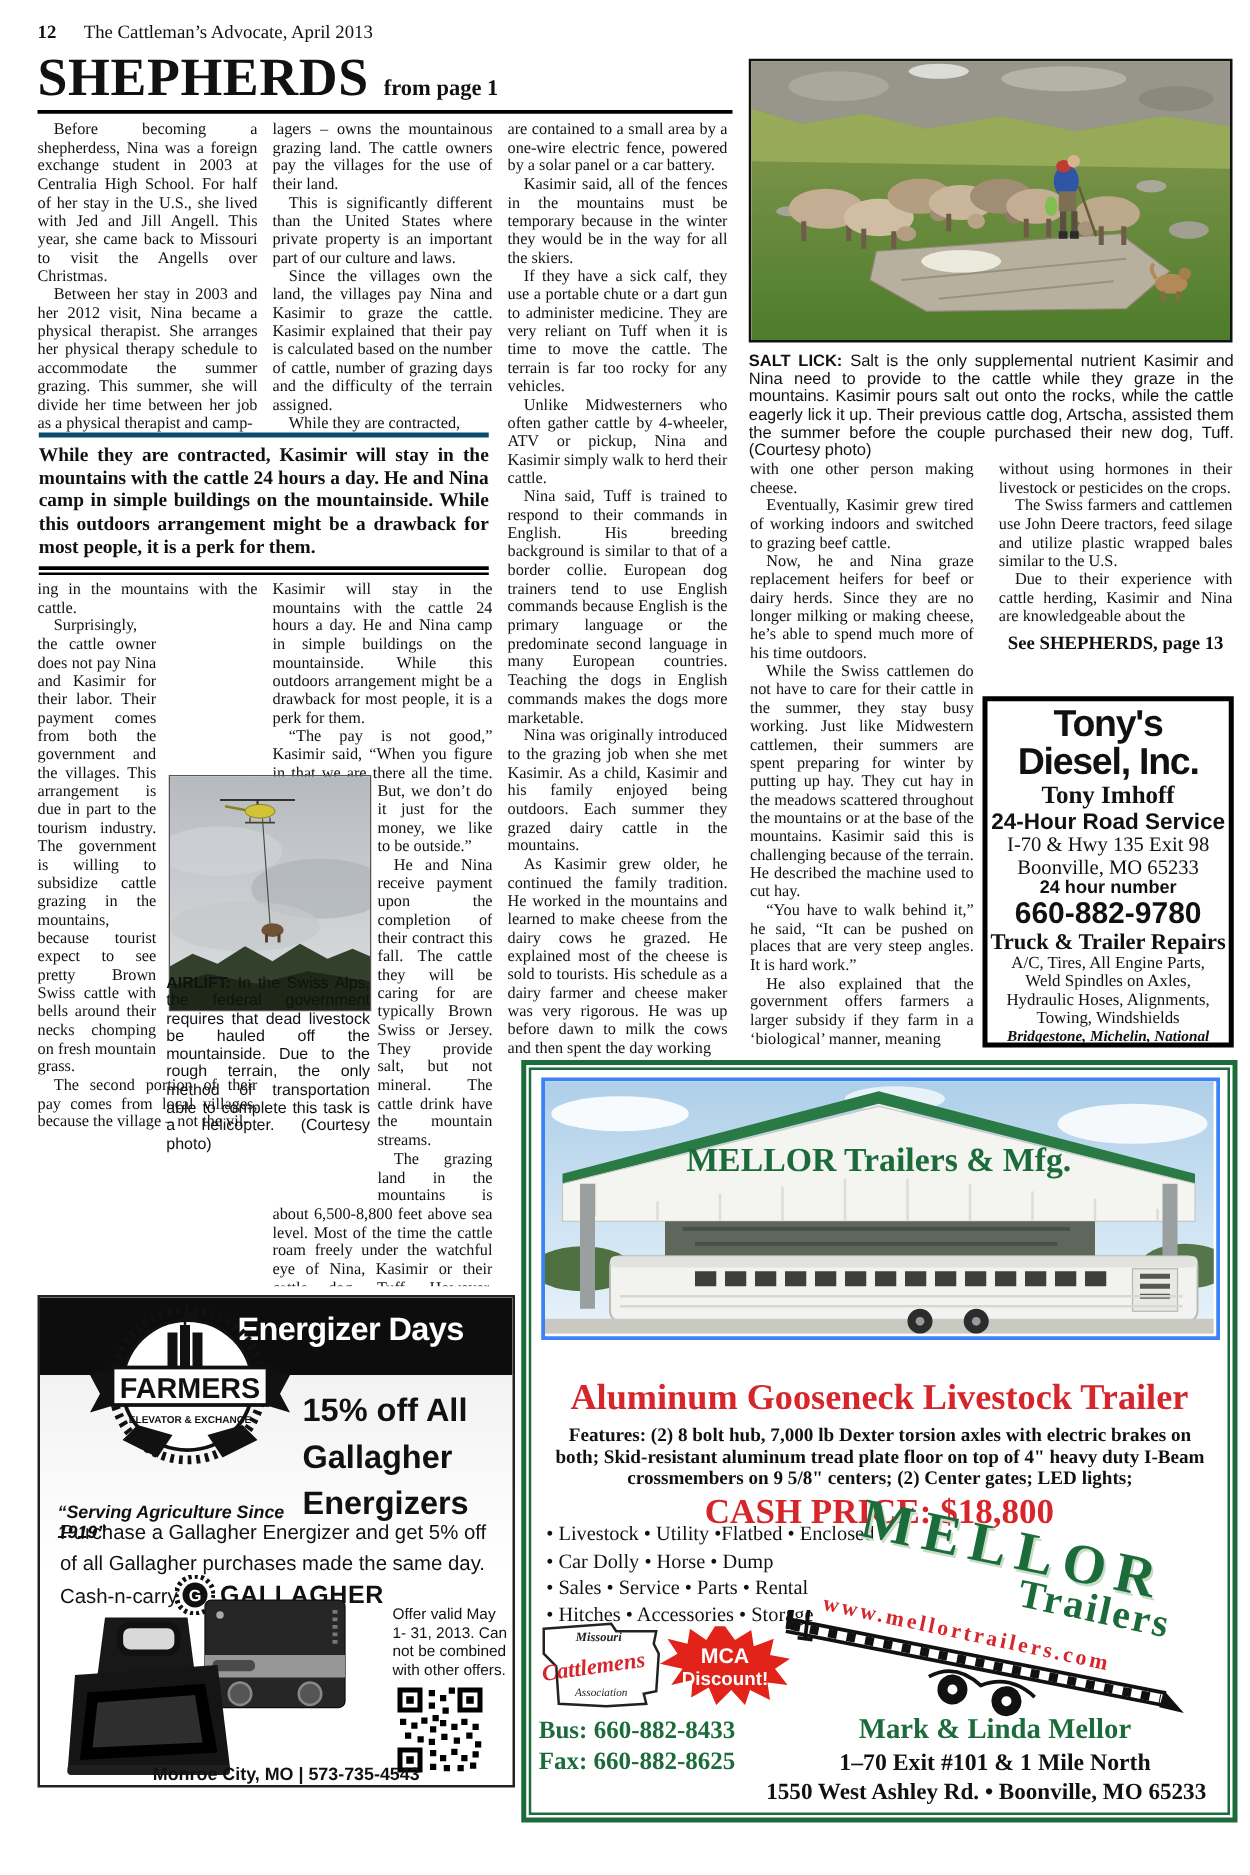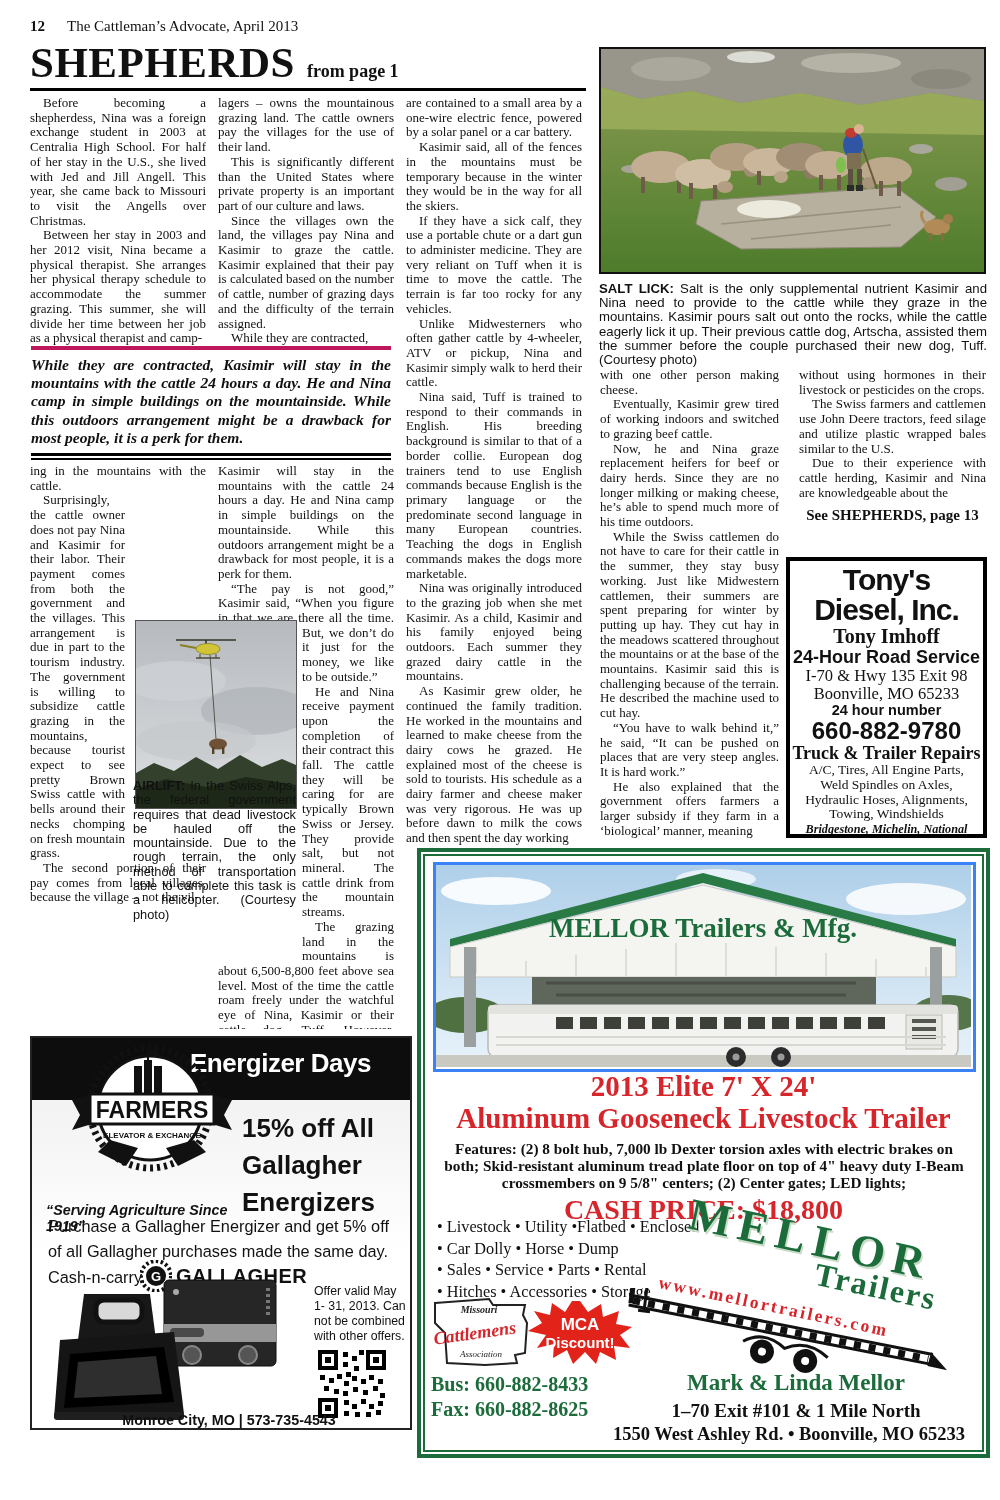--- a/index.html
+++ b/index.html
@@ -22,21 +22,21 @@
   #c2t{left:218px;top:96px;width:176px;height:252px;}
   #c3 {left:406px;top:96px;width:176px;height:752px;}
   #c1b{left:30px;top:464px;width:176px;height:560px;}
   #c2b{left:218px;top:464px;width:176px;height:565px;}
   #c4 {left:600px;top:368px;width:179px;height:472px;}
   #c5 {left:799px;top:368px;width:187px;height:185px;}
   .spr{float:right;clear:right;width:81px;height:352px;}
   .spl{float:left;width:84px;height:338px;}
   .jump{margin-top:8px;font-weight:bold;font-size:15px;text-align:center;}
   
-  #pq{left:31px;top:346px;width:360px;border-top:4px solid #be185d;padding-top:6px;font-style:italic;}
+  #pq{left:31px;top:346px;width:360px;border-top:4px solid #0c4a6e;padding-top:6px;}
   #pq .t{font-weight:bold;font-size:15.5px;line-height:18.2px;text-align:justify;}
   #pq .b1{height:3px;background:#000;margin-top:6px;}
   #pq .b2{height:2px;background:#000;margin-top:2px;}
   
   #photo-cattle{left:599px;top:47px;width:383px;height:223px;border:2px solid #111;}
   #cap-salt{left:599px;top:282px;width:388px;font-size:13.2px;line-height:14.2px;text-align:justify;}
   #photo-heli{left:135px;top:620px;width:160px;height:187px;border:1px solid #555;}
   #cap-air{left:133px;top:779px;width:163px;font-size:12.8px;line-height:14.3px;text-align:justify;}
   .cap-lead{font-weight:bold;}
   
@@ -144,21 +144,21 @@
     <p class="bp">ing in the mountains with the cattle.</p>
     <div class="spr"></div>
     <p class="bp ind">Surprisingly, the cattle owner does not pay Nina and Kasimir for their labor. Their payment comes from both the government and the villages. This arrangement is due in part to the tourism industry. The government is willing to subsidize cattle grazing in the mountains, because tourist expect to see pretty Brown Swiss cattle with bells around their necks chomping on fresh mountain grass.</p>
     <p class="bp ind">The second portion of their pay comes from local villages, because the village – not the vil-</p>
   </div>
   <div id="c2b" class="col">
     <p class="bp">Kasimir will stay in the mountains with the cattle 24 hours a day. He and Nina camp in simple buildings on the mountainside. While this outdoors arrangement might be a drawback for most people, it is a perk for them.</p>
     <p class="bp ind"><span>“The pay is not good,” Kasimir said, “When you figure in that we are there all the time.</span>
       <span class="spl"></span>
       <span>But, we don’t do it just for the money, we like to be outside.”</span></p>
-    <p class="bp ind">He and Nina receive payment upon the completion of their contract this fall. The cattle they will be caring for are typically Brown Swiss or Jersey. They provide salt, but not mineral. The cattle drink from the mountain streams.</p>
+    <p class="bp ind">He and Nina receive payment upon the completion of their contract this fall. The cattle they will be caring for are typically Brown Swiss or Jersey. They provide salt, but not mineral. The cattle drink have the mountain streams.</p>
     <p class="bp ind">The grazing land in the mountains is about 6,500-8,800 feet above sea level. Most of the time the cattle roam freely under the watchful eye of Nina, Kasimir or their cattle dog, Tuff. However, occasionally the cattle</p>
   </div>
   <div id="c4" class="col">
     <p class="bp">with one other person making cheese.</p>
     <p class="bp ind">Eventually, Kasimir grew tired of working indoors and switched to grazing beef cattle.</p>
     <p class="bp ind">Now, he and Nina graze replacement heifers for beef or dairy herds. Since they are no longer milking or making cheese, he’s able to spend much more of his time outdoors.</p>
     <p class="bp ind">While the Swiss cattlemen do not have to care for their cattle in the summer, they stay busy working. Just like Midwestern cattlemen, their summers are spent preparing for winter by putting up hay. They cut hay in the meadows scattered throughout the mountains or at the base of the mountains. Kasimir said this is challenging because of the terrain. He described the machine used to cut hay.</p>
     <p class="bp ind">“You have to walk behind it,” he said, “It can be pushed on places that are very steep angles. It is hard work.”</p>
     <p class="bp ind">He also explained that the government offers farmers a larger subsidy if they farm in a ‘biological’ manner, meaning</p>
   </div>
@@ -464,21 +464,20 @@
             <rect x="476" y="170" width="24" height="4"></rect>
           </g>
         <path d="M60,172 L510,172 M60,180 L510,180" stroke="#d8d8d3" stroke-width="2"></path>
         <rect x="0" y="190" width="535" height="12" fill="#c9c9c2"></rect>
         <circle cx="300" cy="192" r="10" fill="#2c2c2c"></circle>
           <circle cx="345" cy="192" r="10" fill="#2c2c2c"></circle>
         <circle cx="300" cy="192" r="3.5" fill="#9a9a9a"></circle>
           <circle cx="345" cy="192" r="3.5" fill="#9a9a9a"></circle>
       </svg>
     </div>
-    <div id="ml-t1" class="ml-red">2013 Elite 7' X 24'</div>
     <div id="ml-t2" class="ml-red">Aluminum Gooseneck Livestock Trailer</div>
     <div id="ml-feat">Features:  (2) 8 bolt hub, 7,000 lb Dexter torsion axles with electric brakes on both; Skid-resistant aluminum tread plate floor on top of 4" heavy duty I-Beam crossmembers on 9 5/8" centers; (2) Center gates; LED lights;</div>
     <div id="ml-price" class="ml-red">CASH PRICE: $18,800</div>
     <div id="ml-bullets">
       <div>• Livestock • Utility •Flatbed • Enclosed</div>
       <div>• Car Dolly • Horse • Dump</div>
       <div>• Sales • Service • Parts • Rental</div>
       <div>• Hitches • Accessories • Storage</div>
     </div>
     <div id="ml-assoc">

